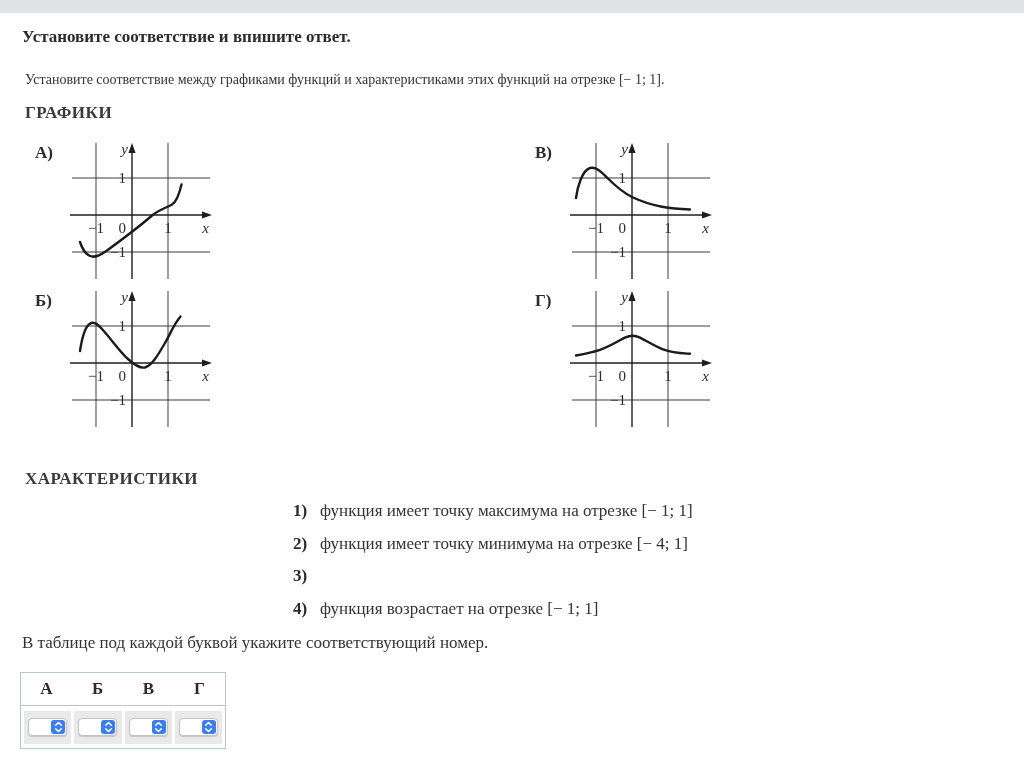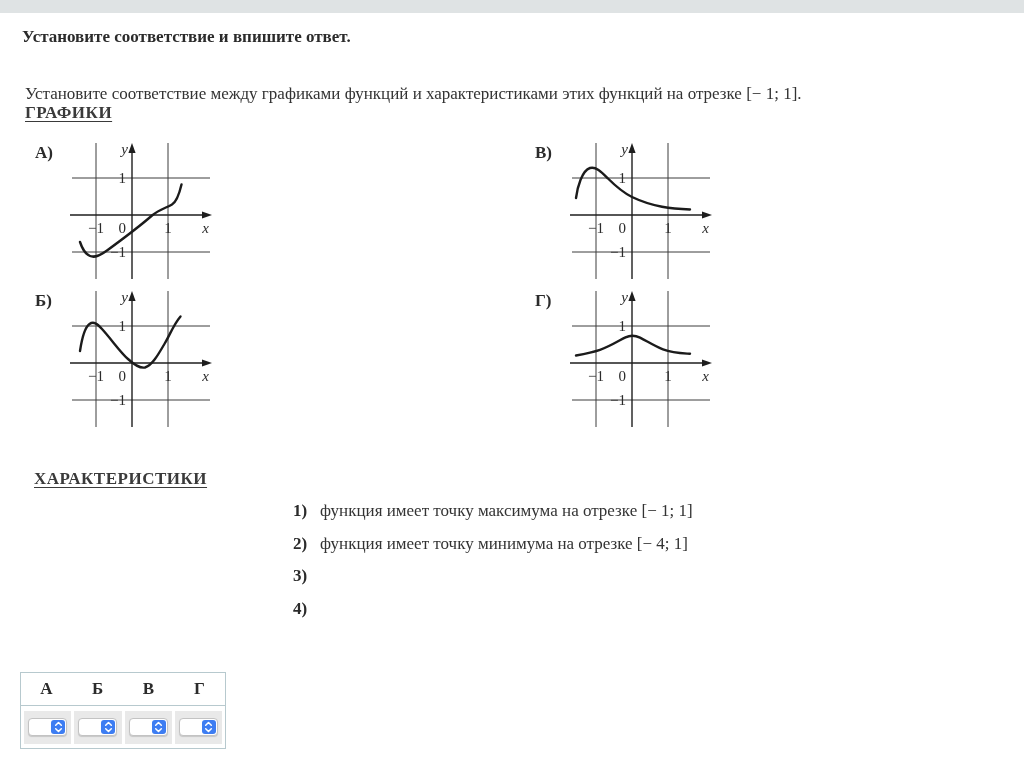--- a/index.html
+++ b/index.html
@@ -6,28 +6,28 @@
   html,body { background:#fff; }
   .page {
     position:relative; width:1024px; height:774px; margin:0 auto;
     background:#fff; overflow:hidden;
     font-family:"Liberation Serif","DejaVu Serif",serif;
     color:#2e2e2e;
   }
   .topbar { position:absolute; left:0; top:0; width:1024px; height:13px; background:#dfe3e4; }
 
   .q-title { position:absolute; left:22px; top:27px; font-size:17px; font-weight:bold; color:#2b2b2b; }
-  .q-intro { position:absolute; left:25px; top:84px; font-size:17px; color:#333; }
+  .q-intro { position:absolute; left:25px; top:72px; font-size:14px; color:#333; }
 
   .section-heading {
     position:absolute; font-size:17px; font-weight:bold; color:#3a3a3a;
-    text-decoration:underline; text-underline-offset:3px; letter-spacing:0.5px;
+    text-underline-offset:3px; letter-spacing:0.5px;
   }
   #graphs-heading { left:25px; top:103px; }
-  #chars-heading  { left:25px; top:469px;margin-left:9px; }
+  #chars-heading  { left:25px; top:469px; }
 
   .graph-block { position:absolute; display:flex; align-items:flex-start; }
   .graph-label { font-size:17px; font-weight:bold; color:#2b2b2b; width:27px; padding-top:4px; }
   .graph-svg { display:block; }
   .grid-line { stroke:#3c3c3c; stroke-width:1; }
   .axis-line { stroke:#1e1e1e; stroke-width:1.4; }
   .axis-arrow { fill:#1e1e1e; }
   .curve { stroke:#1b1b1b; stroke-width:2.4; fill:none; stroke-linecap:round; }
   .axis-num { font-family:"Liberation Serif",serif; font-size:15px; fill:#2b2b2b; }
   .axis-letter { font-family:"Liberation Serif",serif; font-size:15px; font-style:italic; fill:#2b2b2b; }
@@ -173,23 +173,25 @@
     </li>
     <li class="char-item">
       <span class="char-num">2)</span>
       <span>функция имеет точку минимума на отрезке  [− 4;  1]</span>
     </li>
     <li class="char-item">
       <span class="char-num">3)</span>
     </li>
     <li class="char-item">
       <span class="char-num">4)</span>
+      <span>функция возрастает на отрезке  [− 1;  1]</span>
     </li>
   </ul>
 
+  <div class="table-instruction">В таблице под каждой буквой укажите соответствующий номер.</div>
 
   <div class="answer-table">
     <div class="answer-header">
       <div class="hcell">А</div>
       <div class="hcell">Б</div>
       <div class="hcell">В</div>
       <div class="hcell">Г</div>
     </div>
     <div class="answer-body">
       <div class="bcell">

